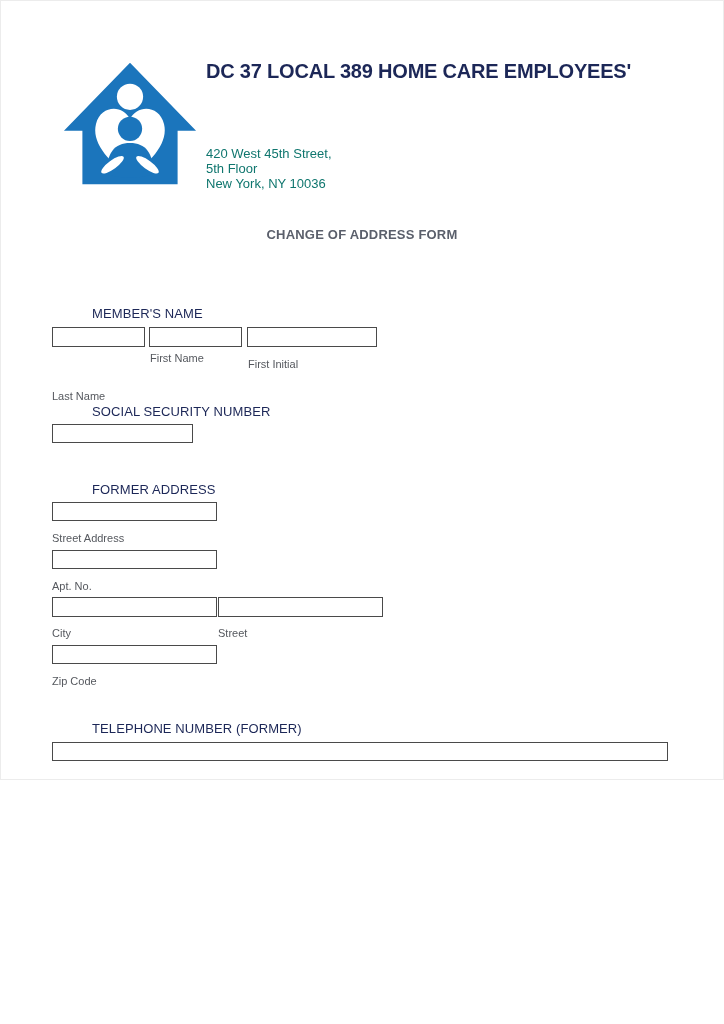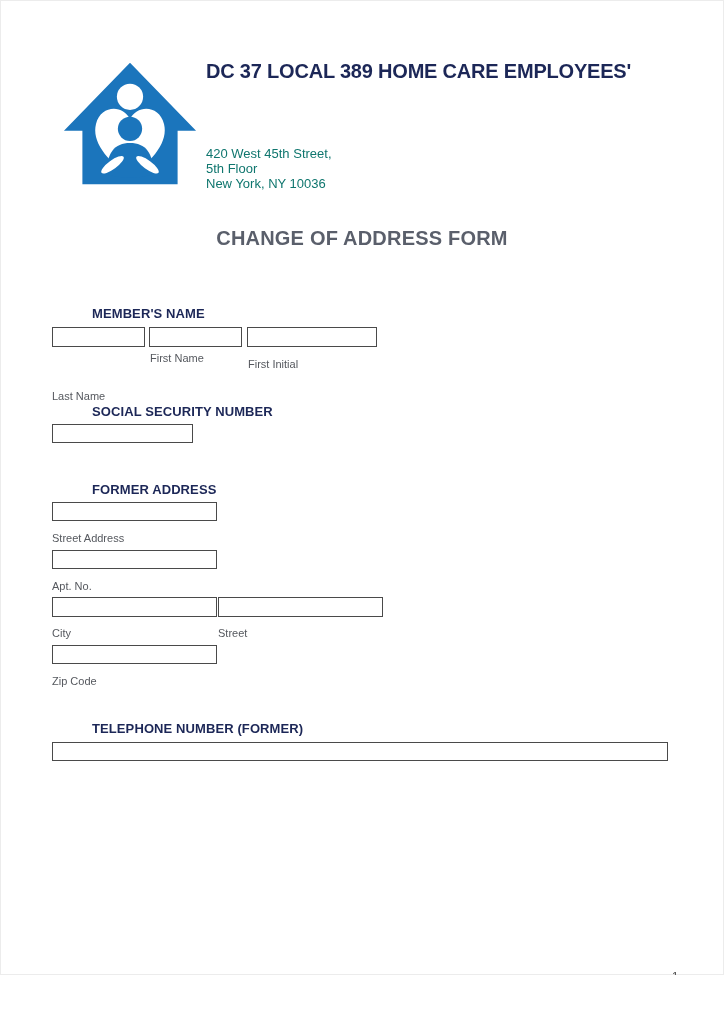--- a/index.html
+++ b/index.html
@@ -3,48 +3,48 @@
 <meta charset="utf-8">
 <style>
   html, body {
     margin: 0;
     padding: 0;
     background: #ffffff;
   }
   .page {
     position: relative;
     width: 724px;
-    height: 975px;
+    height: 780px;
     background: #ffffff;
     font-family: "Liberation Sans", sans-serif;
     overflow: hidden;
     box-shadow: inset 0 0 0 1px #ececec;
   }
 
   
   .logo-svg { position: absolute; left: 62px; top: 58px; width: 136px; height: 130px; }
   .org-title {
     position: absolute; left: 206px; top: 57px; width: 480px;
     color: #1c2757; font-size: 20px; font-weight: 700;
     line-height: 28px; letter-spacing: -0.2px;
   }
   .org-address {
     position: absolute; left: 206px; top: 146px;
     color: #0f766e; font-size: 13px; line-height: 15px; font-weight: 400;
   }
 
   .form-title {
     position: absolute; left: 0; top: 227px; width: 724px;
-    text-align: center; color: #5a5f6b; font-size: 20px; font-weight: 700;
+    text-align: center; color: #5a5f6b; font-size: 13px; font-weight: 700;
     letter-spacing: 0.2px;
   }
 
   .section-heading {
     position: absolute;
-    color: #1c2757; font-size: 13px; font-weight: 700; letter-spacing: 0.1px;
+    color: #1c2757; font-size: 13px; font-weight: 400; letter-spacing: 0.1px;
     margin: 0;
     padding-left: 40px;
   }
   .field-label {
     position: absolute;
     color: #55585e; font-size: 11px; font-weight: 400;
   }
   .text-input {
     position: absolute;
     border: 1.5px solid #4a4a4a;

